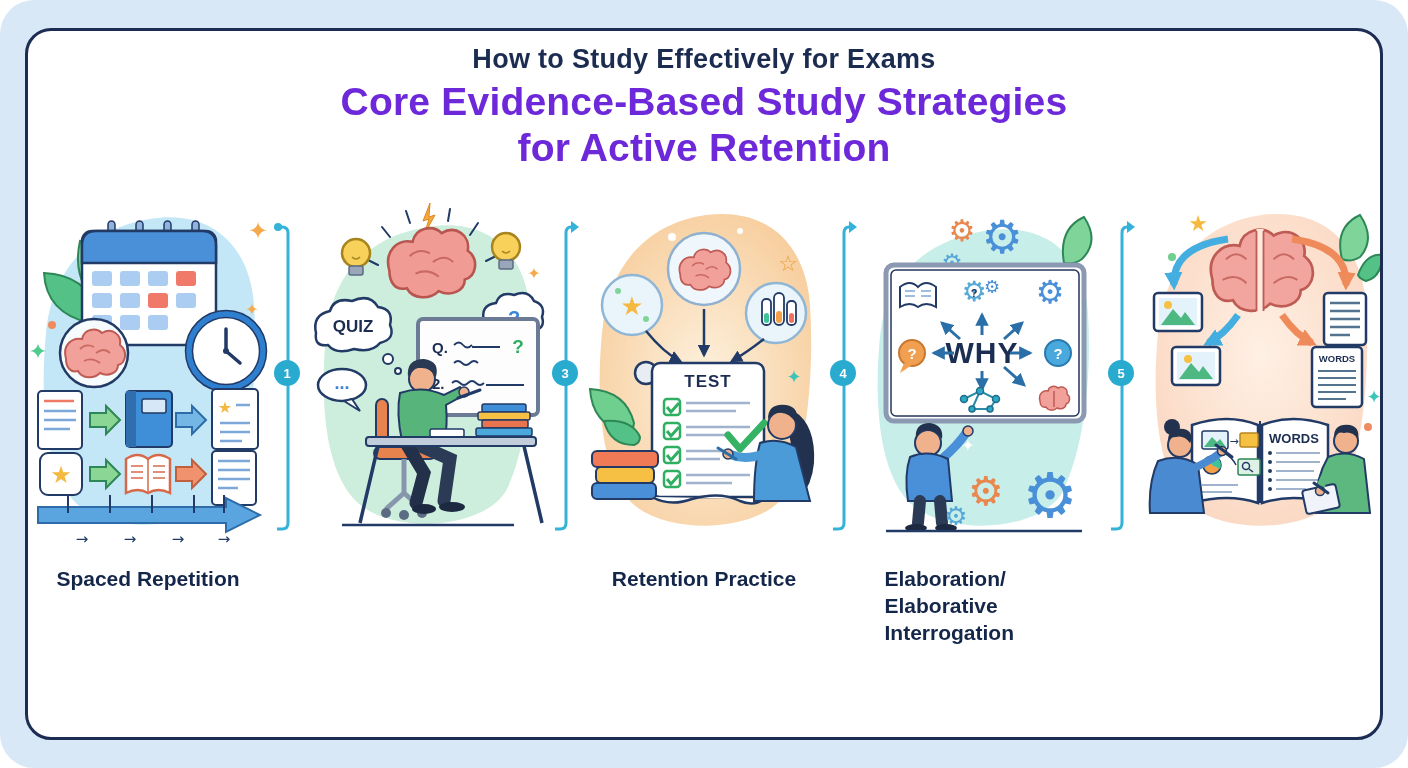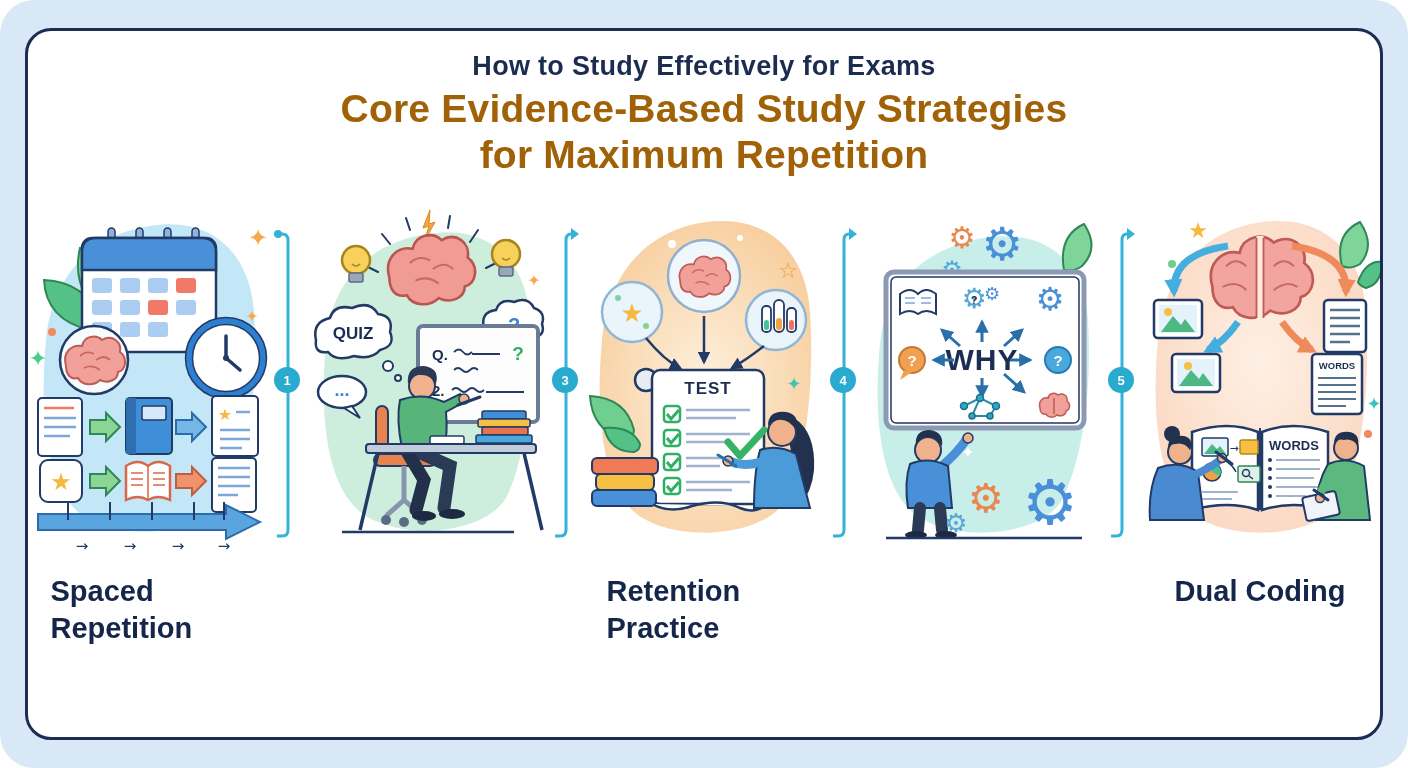--- a/index.html
+++ b/index.html
@@ -1,39 +1,39 @@
 <!DOCTYPE html>
 <html><head>
 <meta charset="utf-8">
 <style>
   html,body{margin:0;padding:0;background:#ffffff;}
   body{width:1408px;height:768px;overflow:hidden;font-family:"Liberation Sans","DejaVu Sans",sans-serif;position:relative;}
   .stage{position:absolute;inset:0;background:#d9e8f6;border-radius:34px;}
   .card{position:absolute;left:25px;top:28px;right:25px;bottom:28px;background:#ffffff;border:3px solid #1d2c52;border-radius:26px;overflow:hidden;}
-  .header{text-align:center;padding-top:20px;}
+  .header{text-align:center;padding-top:13px;}
   .kicker{font-size:27px;font-weight:600;color:#1b2c50;letter-spacing:.3px;}
-  .title{margin:4px 0 0 0;font-size:39px;font-weight:800;color:#a16207;line-height:1.18;letter-spacing:.2px;}
+  .title{margin:4px 0 0 0;font-size:39px;font-weight:800;color:#6d28d9;line-height:1.18;letter-spacing:.2px;}
   .strip{display:flex;justify-content:center;align-items:flex-start;margin-top:30px;}
   .panel{width:250px;display:flex;flex-direction:column;align-items:center;}
   .panel svg.illu{width:248px;height:345px;display:block;}
   svg.connector{width:30px;height:345px;flex:0 0 30px;}
-  .panel-label{margin-top:20px;font-size:29px;font-weight:700;color:#14264a;text-align:left;max-width:195px;line-height:1.28;}
+  .panel-label{margin-top:20px;font-size:21px;font-weight:700;color:#14264a;text-align:left;max-width:195px;line-height:1.28;}
   svg text{font-family:"Liberation Sans","DejaVu Sans",sans-serif;}
   svg text.glyph{font-family:"DejaVu Sans",sans-serif;}
   .badge-num{fill:#ffffff;font-size:13px;font-weight:bold;text-anchor:middle;}
 </style>
 </head>
 <body>
 
 <div class="stage">
 <div class="card">
 
   <div class="header">
     <div class="kicker">How to Study Effectively for Exams</div>
-    <h1 class="title"><span>Core Evidence-Based Study Strategies</span><br><span>for Maximum Repetition</span></h1>
+    <h1 class="title"><span>Core Evidence-Based Study Strategies</span><br><span>for Active Retention</span></h1>
   </div>
 
   <div class="strip">
 
     <div class="panel">
       <svg class="illu" viewBox="0 0 248 345">
         <path d="M126,18 C186,8 226,44 230,104 C234,168 228,242 206,288 C182,330 84,336 50,300 C20,268 16,196 22,132 C28,66 70,26 126,18 Z" fill="#c3e7f6"></path>
         <g>
           <path d="M84,112 Q46,84 56,40 Q98,54 94,100 Q92,112 84,112 Z" fill="#7fd49a" stroke="#2e8757" stroke-width="2"></path>
           <path d="M66,52 Q78,80 86,104" fill="none" stroke="#2e8757" stroke-width="1.5"></path>
@@ -367,20 +367,21 @@
           <path d="M62,300 L60,322 M82,300 L84,322" stroke="#2b3a55" stroke-width="12" stroke-linecap="round"></path>
           <ellipse cx="58" cy="327" rx="11" ry="4" fill="#1c2940"></ellipse>
           <ellipse cx="88" cy="327" rx="11" ry="4" fill="#1c2940"></ellipse>
         </g>
         <text class="glyph" x="192" y="316" font-size="62" fill="#4a90d8" text-anchor="middle">⚙</text>
         <text class="glyph" x="128" y="304" font-size="40" fill="#e8874e" text-anchor="middle">⚙</text>
         <text class="glyph" x="98" y="324" font-size="26" fill="#57a8d8" text-anchor="middle">⚙</text>
         <path d="M28,330 H224" stroke="#223a66" stroke-width="2.5"></path>
         <text class="glyph" x="110" y="250" font-size="16" fill="#ffffff" text-anchor="middle">✦</text>
       </svg>
+      <div class="panel-label">Elaboration/ Elaborative Interrogation</div>
     </div>
 
     <svg class="connector" viewBox="0 0 30 345">
       <path d="M5,328 H10 Q16,328 16,322 V32 Q16,26 21,26 H22" fill="none" stroke="#35b2d8" stroke-width="3"></path>
       <polygon points="21,20 29,26 21,32" fill="#35b2d8"></polygon>
       <circle cx="15" cy="172" r="13" fill="#29abd0"></circle>
       <text class="badge-num" x="15" y="177">5</text>
     </svg>
 
     <div class="panel">
@@ -476,18 +477,17 @@
           <path d="M198,236 Q198,222 214,224 Q224,226 222,238 Q216,230 208,232 Q202,230 198,236 Z" fill="#22324e"></path>
           <path d="M192,256 Q210,248 228,258 L234,312 H180 Q178,280 192,256 Z" fill="#5cb87e" stroke="#223a66" stroke-width="2"></path>
           <rect x="168" y="286" width="34" height="24" rx="3" fill="#f0f4fa" stroke="#223a66" stroke-width="2" transform="rotate(-12 185 298)"></rect>
           <path d="M196,266 Q186,278 184,288" fill="none" stroke="#5cb87e" stroke-width="8" stroke-linecap="round"></path>
           <circle cx="184" cy="290" r="4.5" fill="#efb28c" stroke="#223a66" stroke-width="1.5"></circle>
           <path d="M178,282 L192,292" stroke="#223a66" stroke-width="3" stroke-linecap="round"></path>
         </g>
         <text class="glyph" x="238" y="202" font-size="18" fill="#3cc4b8" text-anchor="middle">✦</text>
         <circle cx="232" cy="226" r="4" fill="#f08a5f"></circle>
       </svg>
-      <div class="panel-label">Dual Coding</div>
     </div>
 
   </div>
 </div>
 </div>
 
 </body></html>

